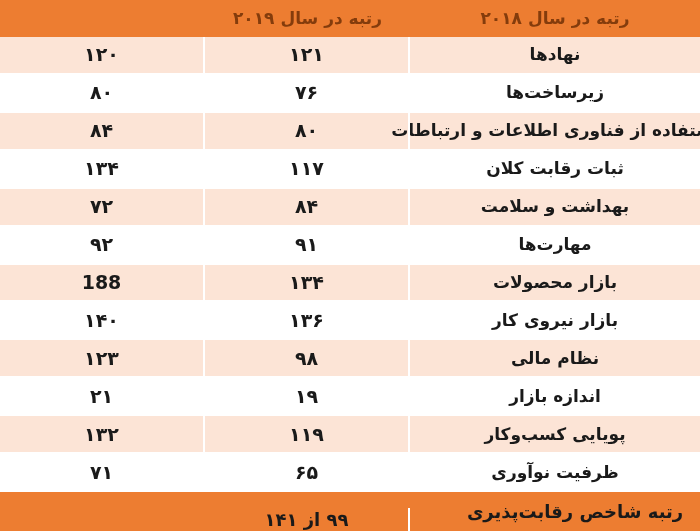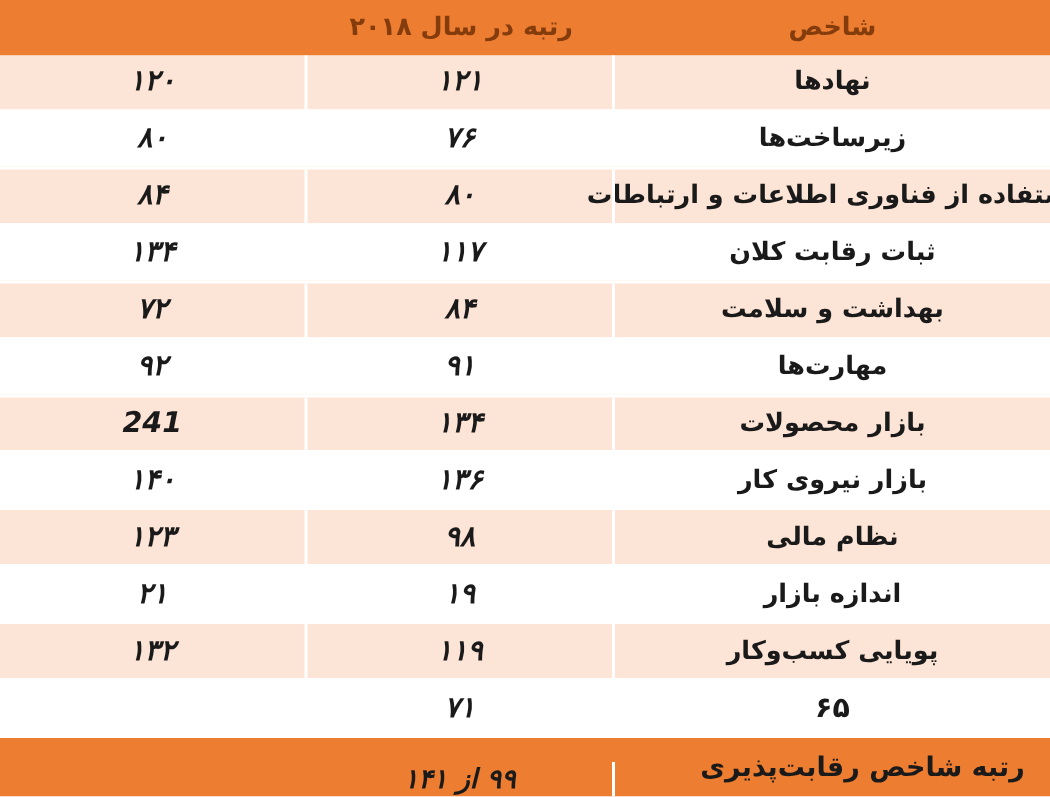--- a/index.html
+++ b/index.html
@@ -11,39 +11,39 @@
     font-family: "DejaVu Sans", "Liberation Sans", sans-serif;
     font-weight: 700;
   }
   .row { display: grid; grid-template-columns: 290px 205px 205px; width: 700px; }
   .hdr { height: 37px; background: #ED7D31; color: #843C0C; flex: 0 0 37px; }
   .ftr { height: 41px; background: #ED7D31; color: #1a1a1a; flex: 0 0 41px; }
   .body-row { flex: 1 1 auto; color: #1a1a1a; }
   .alt  { background: #FCE4D6; }
   .plain{ background: #FFFFFF; }
   .body-row + .row { border-top: 2px solid #ffffff; }
-  .row:not(.hdr) .cell + .cell { border-right: 2px solid #ffffff; font-style: italic; }
+  .row:not(.hdr) .cell + .cell { border-right: 2px solid #ffffff; }
   .cell {
     display: flex; align-items: center; justify-content: center;
     white-space: nowrap; line-height: 1;
   }
   .hdr .cell { font-size: 17px; }
   .cell-num  { font-size: 19px; }
   .cell-ind  { font-size: 17px; }
   .ftr .cell-ind { font-size: 18px; margin-left: 40px; }
   .ftr .cell-num { font-size: 18px; margin-top: 16px; }
 </style>
 </head>
 <body>
 
 <div class="tbl">
 
   <div class="row hdr">
-    <div class="cell cell-ind">شاخص</div>
     <div class="cell">رتبه در سال ۲۰۱۸</div>
+    <div class="cell">رتبه در سال ۲۰۱۹</div>
   </div>
 
   <div class="row body-row alt">
     <div class="cell cell-ind">نهادها</div>
     <div class="cell cell-num">۱۲۱</div>
     <div class="cell cell-num">۱۲۰</div>
   </div>
 
   <div class="row body-row plain">
     <div class="cell cell-ind">زیرساخت‌ها</div>
@@ -71,21 +71,21 @@
 
   <div class="row body-row plain">
     <div class="cell cell-ind">مهارت‌ها</div>
     <div class="cell cell-num">۹۱</div>
     <div class="cell cell-num">۹۲</div>
   </div>
 
   <div class="row body-row alt">
     <div class="cell cell-ind">بازار محصولات</div>
     <div class="cell cell-num">۱۳۴</div>
-    <div class="cell cell-num">241</div>
+    <div class="cell cell-num">188</div>
   </div>
 
   <div class="row body-row plain">
     <div class="cell cell-ind">بازار نیروی کار</div>
     <div class="cell cell-num">۱۳۶</div>
     <div class="cell cell-num">۱۴۰</div>
   </div>
 
   <div class="row body-row alt">
     <div class="cell cell-ind">نظام مالی</div>
@@ -99,20 +99,21 @@
     <div class="cell cell-num">۲۱</div>
   </div>
 
   <div class="row body-row alt">
     <div class="cell cell-ind">پویایی کسب‌وکار</div>
     <div class="cell cell-num">۱۱۹</div>
     <div class="cell cell-num">۱۳۲</div>
   </div>
 
   <div class="row body-row plain">
+    <div class="cell cell-ind">ظرفیت نوآوری</div>
     <div class="cell cell-num">۶۵</div>
     <div class="cell cell-num">۷۱</div>
   </div>
 
   <div class="row ftr">
     <div class="cell cell-ind">رتبه شاخص رقابت‌پذیری</div>
     <div class="cell cell-num">۹۹ از ۱۴۱</div>
   </div>
 
 </div>

